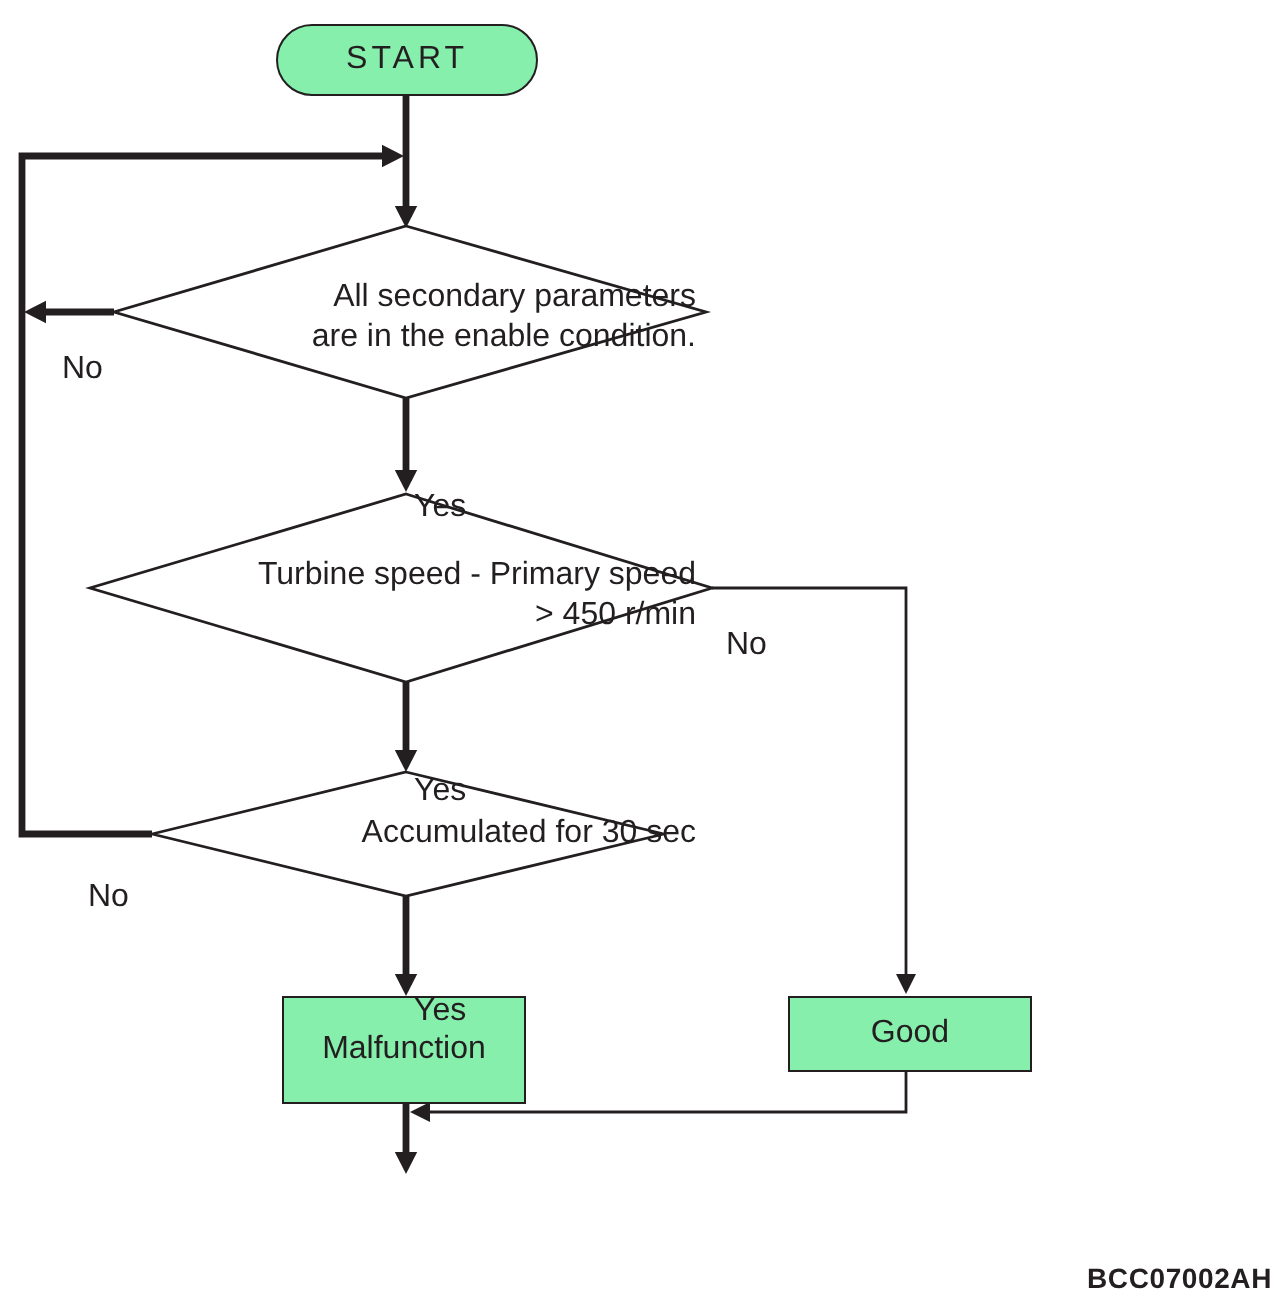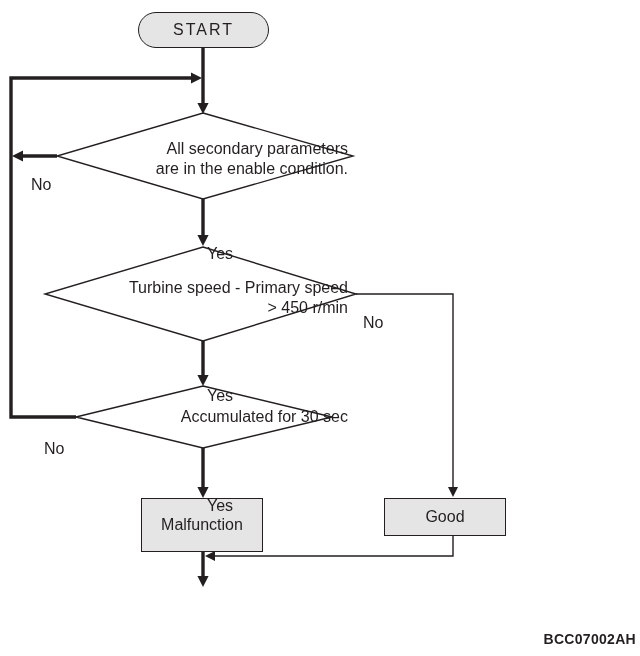--- a/index.html
+++ b/index.html
@@ -13,21 +13,21 @@
     font-size: 16px;
     overflow: hidden;
   }
   svg.wires { position: absolute; left: 0; top: 0; }
   .node {
     position: absolute;
     display: flex;
     align-items: center;
     justify-content: center;
     border: 1.6px solid #231f20;
-    background: #e5e5e5;
+    background: #86efac;
     box-sizing: border-box;
     line-height: 20px;
   }
   .stadium { border-radius: 20px; letter-spacing: 2px; }
   .dlabel {
     position: absolute;
     text-align: right;
     line-height: 20px;
     white-space: nowrap;
   }
@@ -103,21 +103,21 @@
   </svg>
 
   <div class="node stadium" style="left:138px; top:12px; width:131px; height:36px;">
     <span>START</span>
   </div>
 
   <div class="node" style="left:141px; top:498px; width:122px; height:54px;">
     <span>Malfunction</span>
   </div>
 
-  <div class="node" style="left:384px; top:498px; width:122px; height:38px;">
+  <div class="node" style="left:394px; top:498px; width:122px; height:38px;">
     <span>Good</span>
   </div>
 
 
   <div class="dlabel" style="left:58px; top:139px; width:290px;">
     <div>All secondary parameters</div>
     <div>are in the enable condition.</div>
   </div>
 
   <div class="dlabel" style="left:58px; top:278px; width:290px;">

